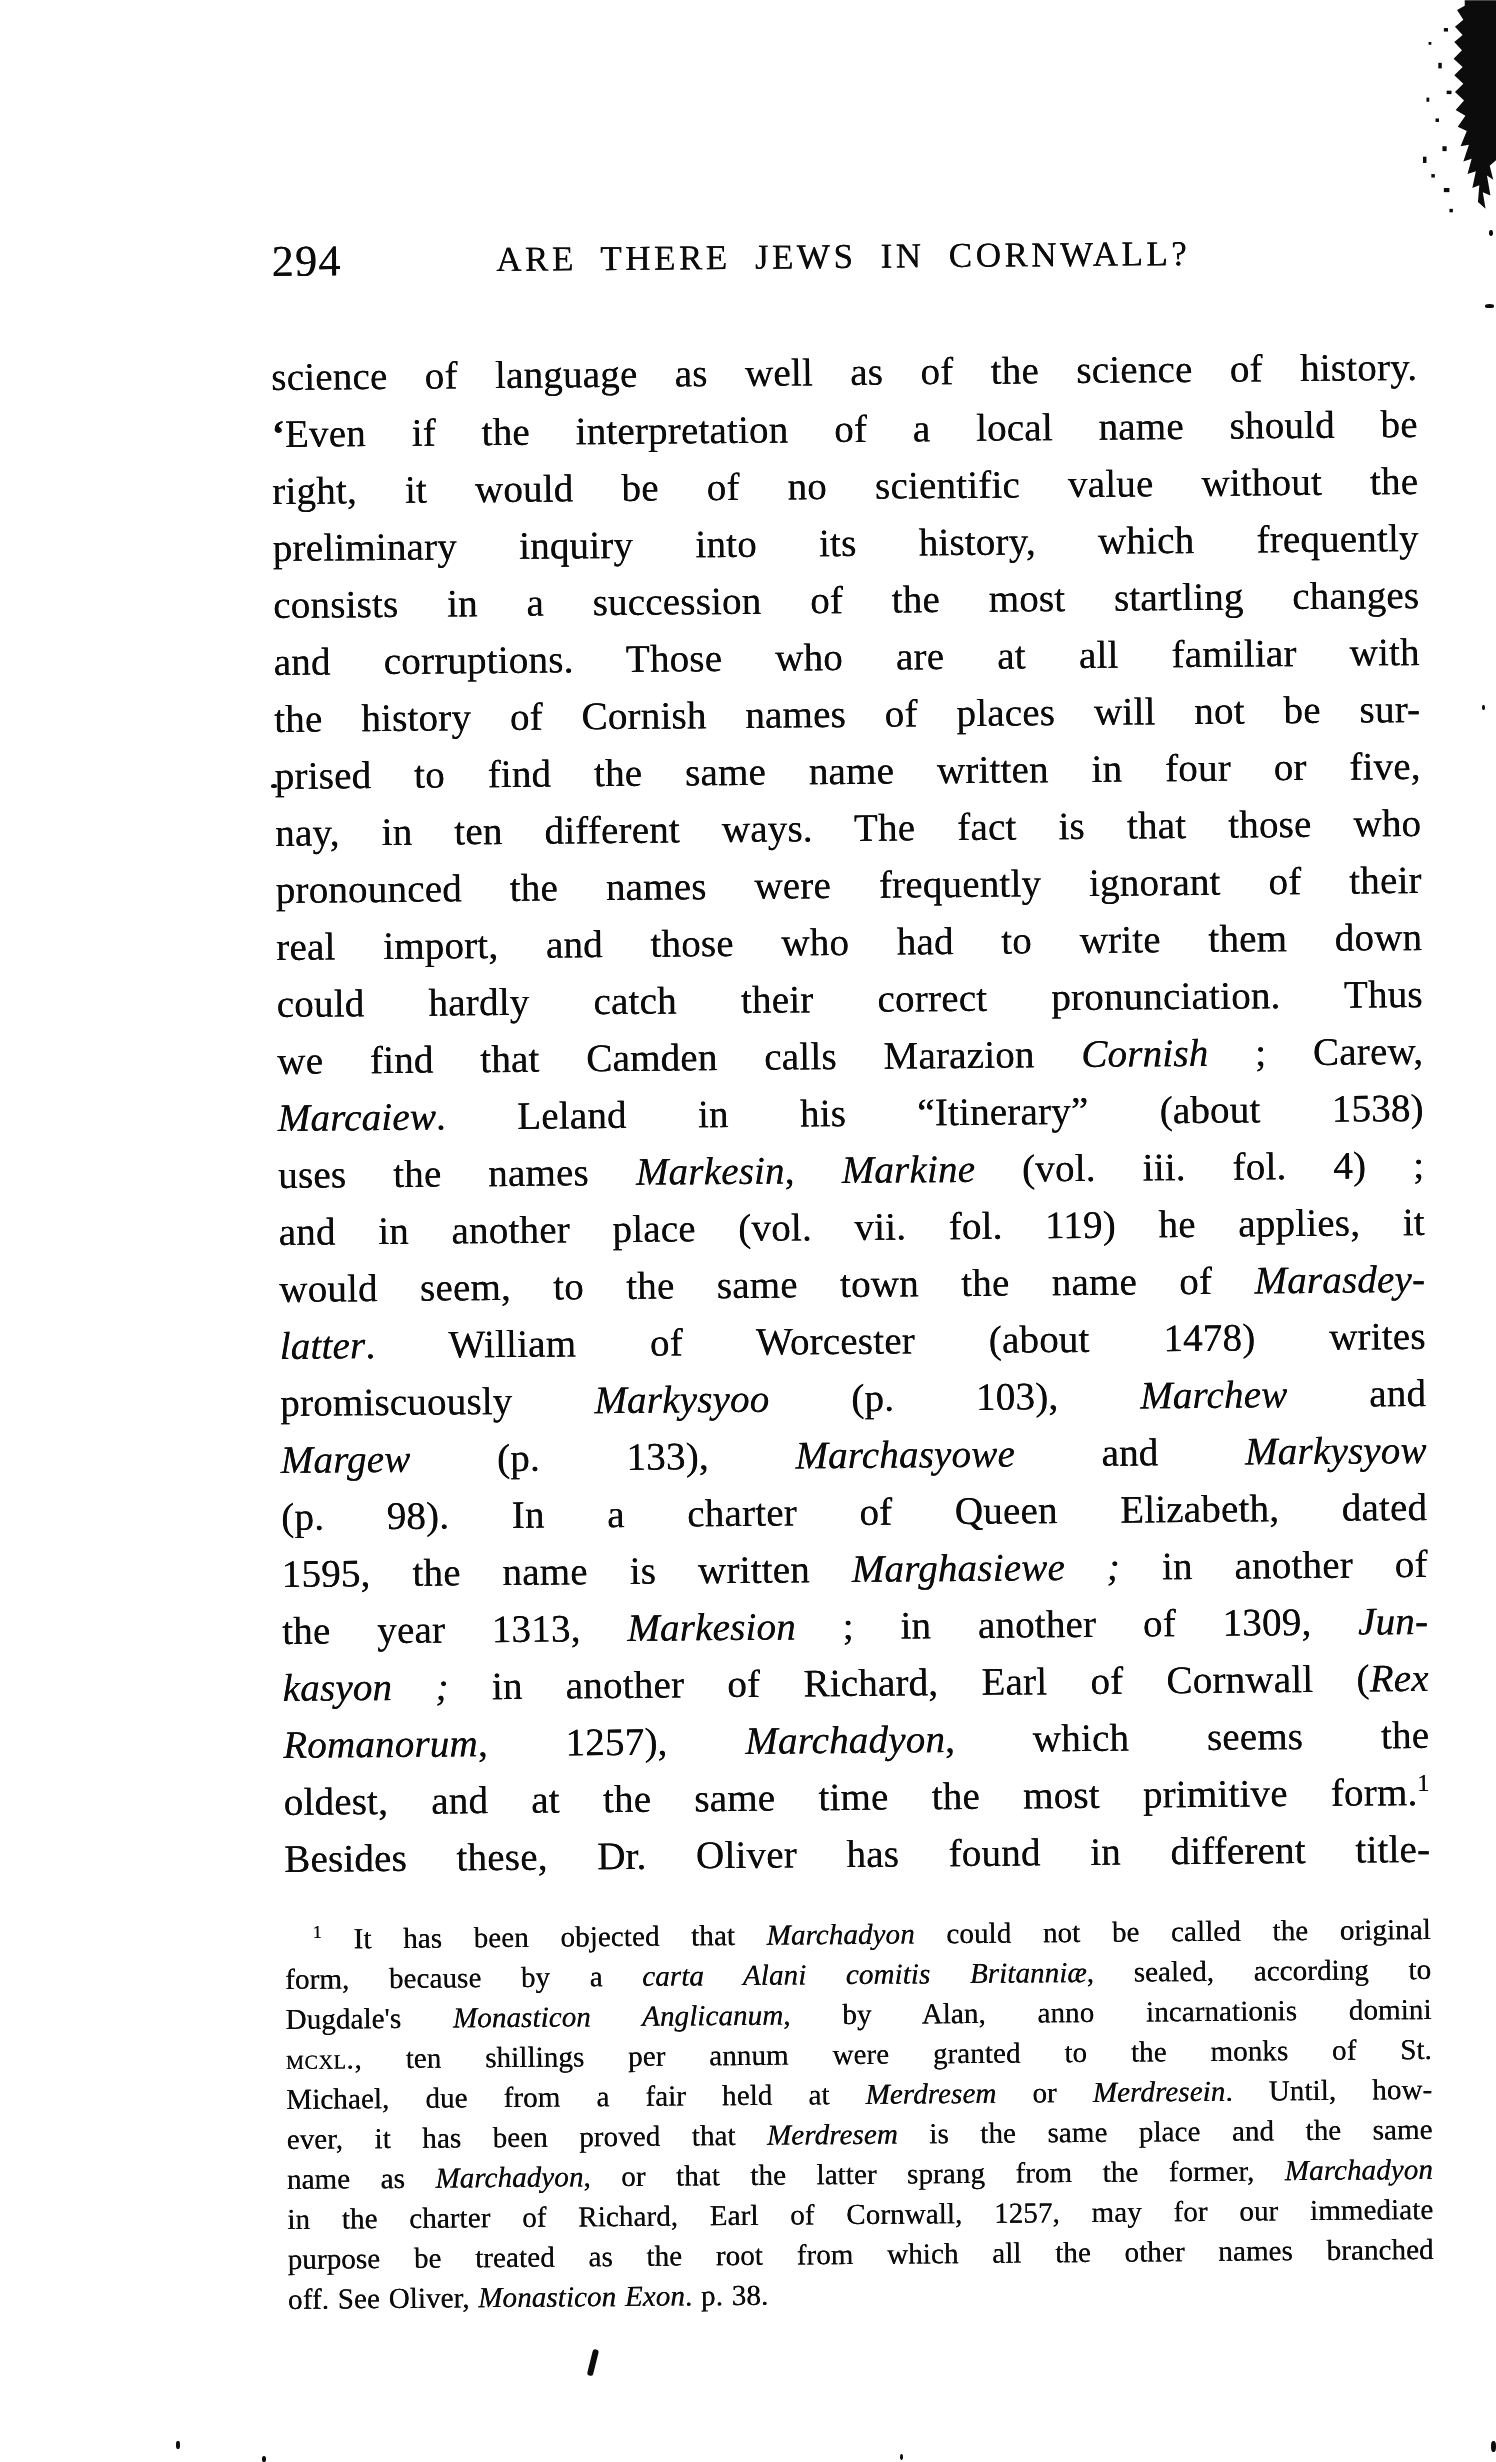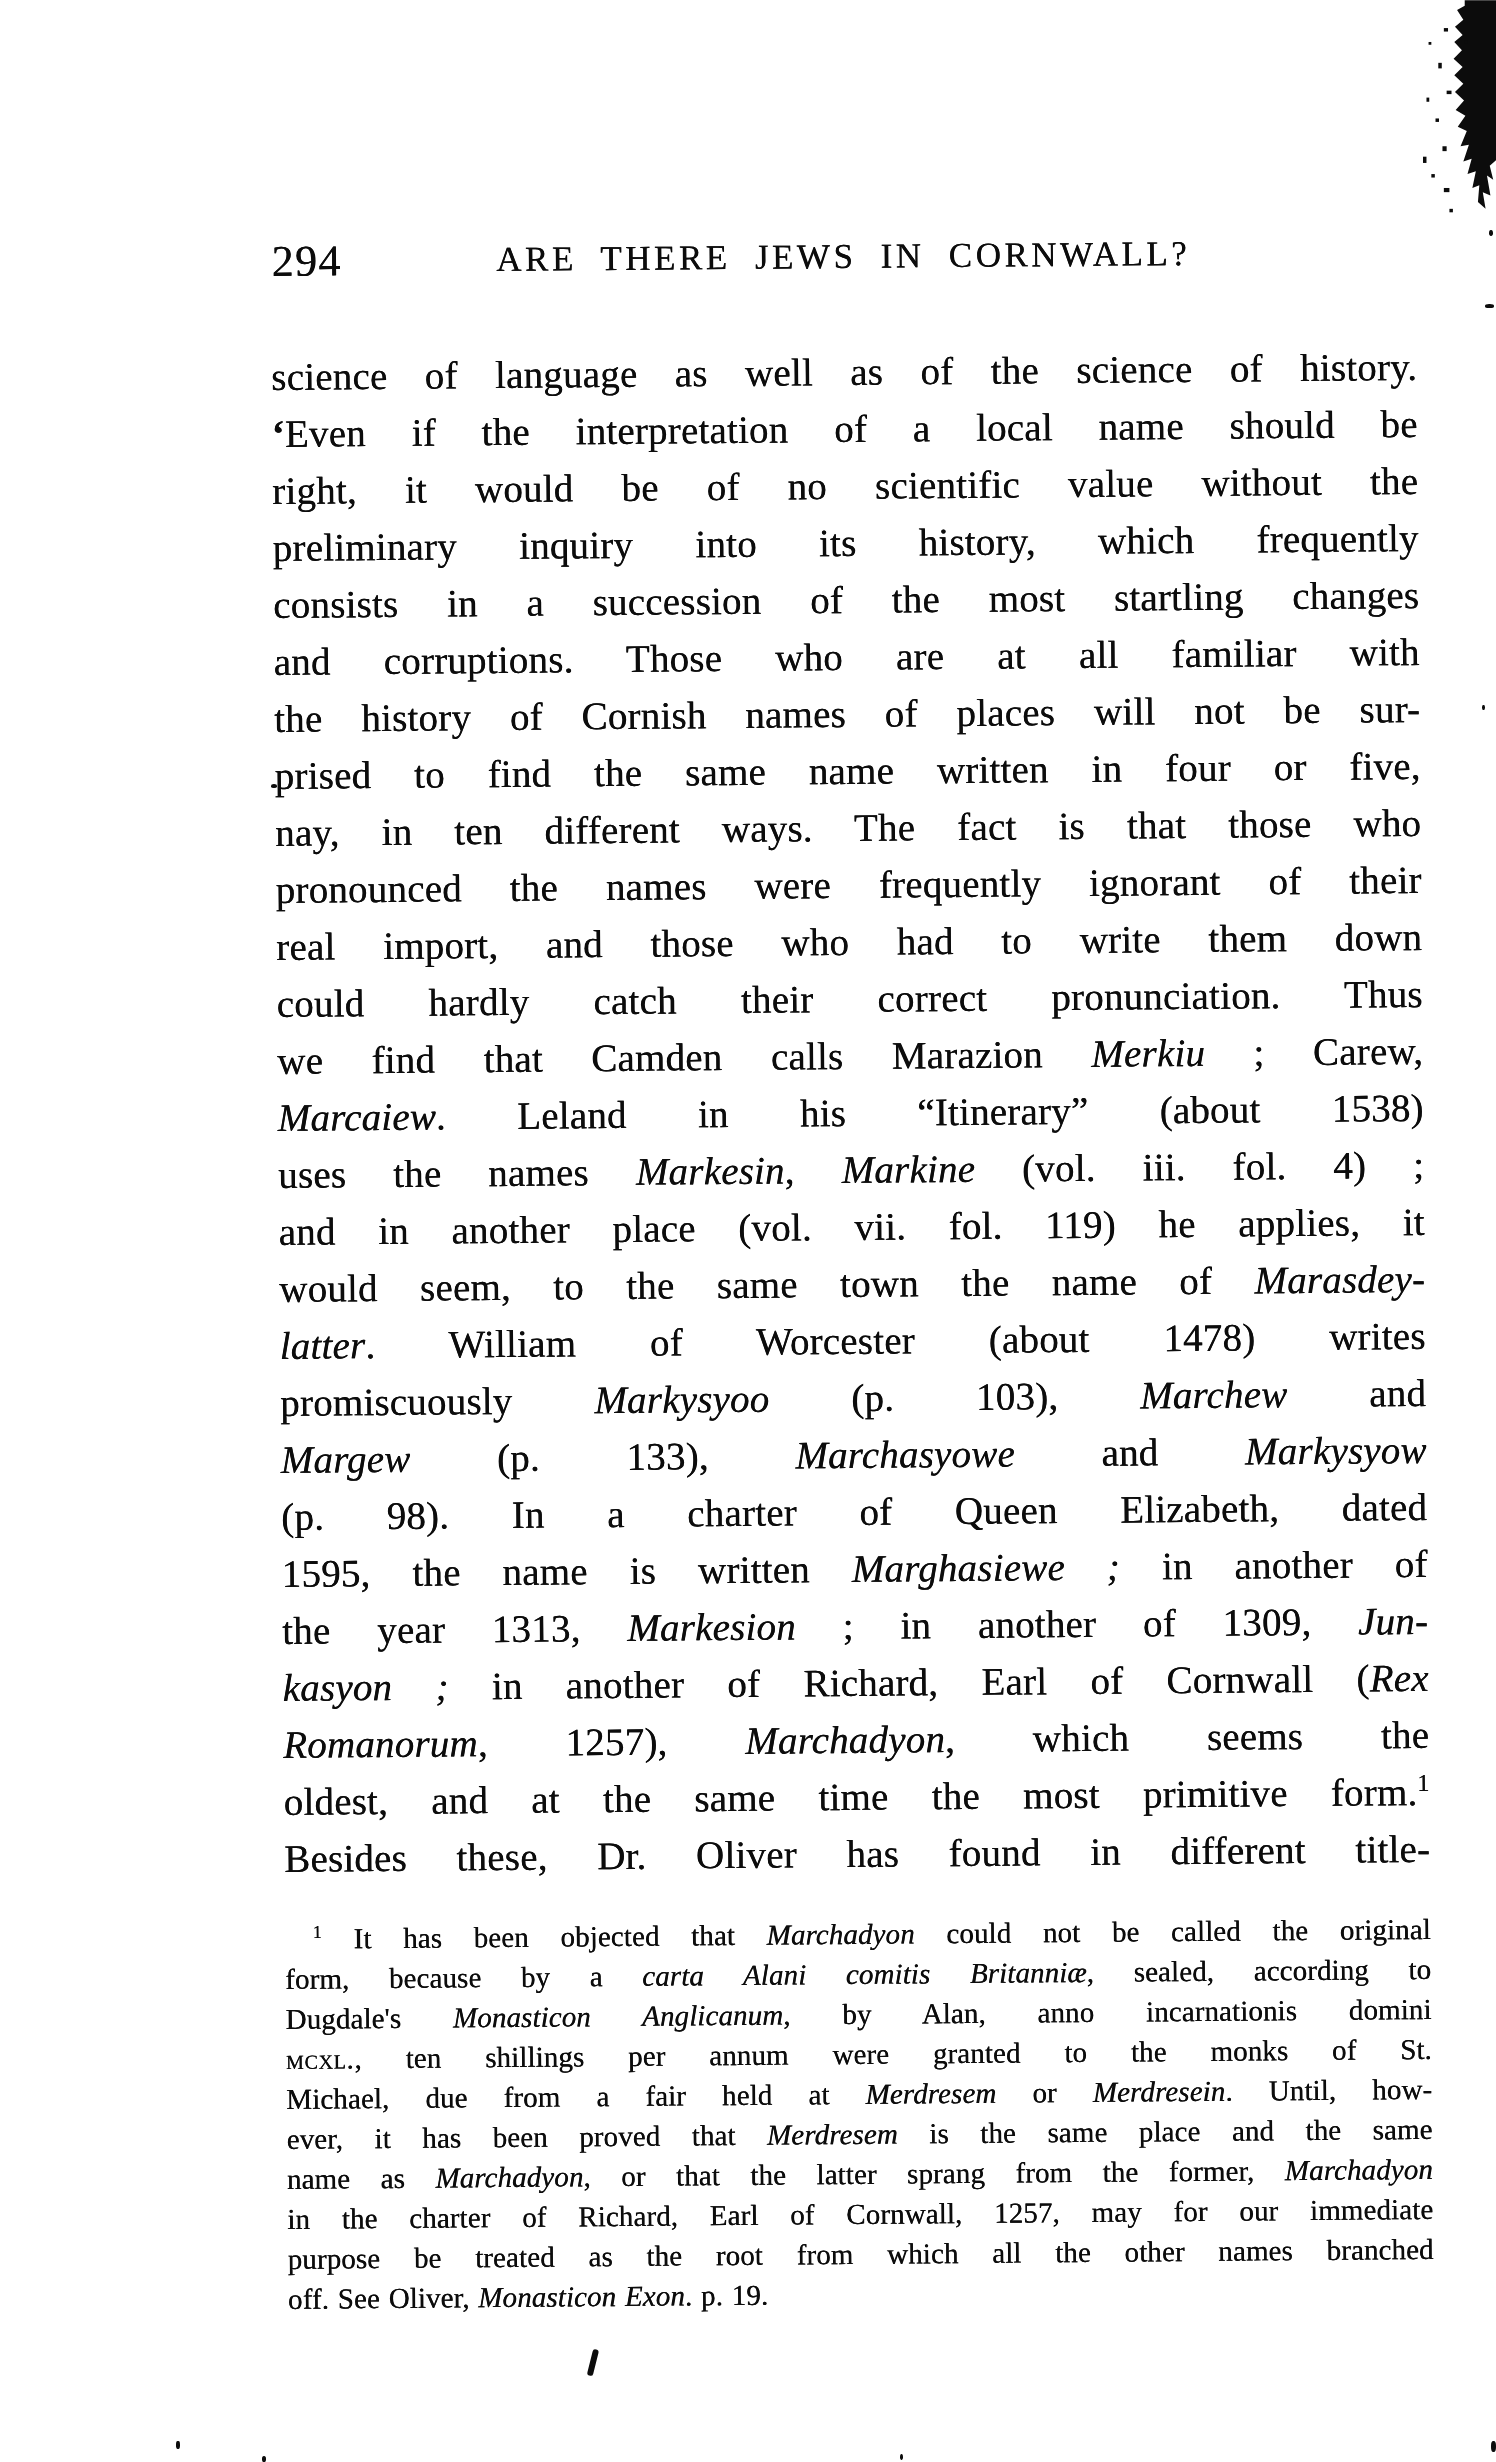--- a/index.html
+++ b/index.html
@@ -92,21 +92,21 @@
         <div class="line"><span>right, it would be of no scientific value without the</span></div>
         <div class="line"><span>preliminary inquiry into its history, which frequently</span></div>
         <div class="line"><span>consists in a succession of the most startling changes</span></div>
         <div class="line"><span>and corruptions.  Those who are at all familiar with</span></div>
         <div class="line"><span>the history of Cornish names of places will not be sur-</span></div>
         <div class="line"><span>prised to find the same name written in four or five,</span></div>
         <div class="line"><span>nay, in ten different ways.  The fact is that those who</span></div>
         <div class="line"><span>pronounced the names were frequently ignorant of their</span></div>
         <div class="line"><span>real import, and those who had to write them down</span></div>
         <div class="line"><span>could hardly catch their correct pronunciation.  Thus</span></div>
-        <div class="line"><span>we find that Camden calls Marazion </span><span class="it">Merkiu</span><span> ; Carew,</span></div>
+        <div class="line"><span>we find that Camden calls Marazion </span><span class="it">Cornish</span><span> ; Carew,</span></div>
         <div class="line"><span class="it">Marcaiew</span><span>.  Leland in his “Itinerary” (about 1538)</span></div>
         <div class="line"><span>uses the names </span><span class="it">Markesin</span><span>, </span><span class="it">Markine</span><span> (vol. iii. fol. 4) ;</span></div>
         <div class="line"><span>and in another place (vol. vii. fol. 119) he applies, it</span></div>
         <div class="line"><span>would seem, to the same town the name of </span><span class="it">Marasdey-</span></div>
         <div class="line"><span class="it">latter</span><span>.  William of Worcester (about 1478) writes</span></div>
         <div class="line"><span>promiscuously </span><span class="it">Markysyoo</span><span> (p. 103), </span><span class="it">Marchew</span><span> and</span></div>
         <div class="line"><span class="it">Margew</span><span> (p. 133), </span><span class="it">Marchasyowe</span><span> and </span><span class="it">Markysyow</span></div>
         <div class="line"><span>(p. 98).  In a charter of Queen Elizabeth, dated</span></div>
         <div class="line"><span>1595, the name is written </span><span class="it">Marghasiewe ;</span><span> in another of</span></div>
         <div class="line"><span>the year 1313, </span><span class="it">Markesion</span><span> ; in another of 1309, </span><span class="it">Jun-</span></div>
@@ -118,21 +118,21 @@
     <div class="footnote" id="footnote">
         <div class="fline indent"><span class="sup">1</span><span> It has been objected that </span><span class="it">Marchadyon</span><span> could not be called the original</span></div>
         <div class="fline"><span>form, because by a </span><span class="it">carta Alani comitis Britanniæ</span><span>, sealed, according to</span></div>
         <div class="fline"><span>Dugdale's </span><span class="it">Monasticon Anglicanum</span><span>, by Alan, anno incarnationis domini</span></div>
         <div class="fline"><span class="sc">mcxl.</span><span>, ten shillings per annum were granted to the monks of St.</span></div>
         <div class="fline"><span>Michael, due from a fair held at </span><span class="it">Merdresem</span><span> or </span><span class="it">Merdresein</span><span>.  Until, how-</span></div>
         <div class="fline"><span>ever, it has been proved that </span><span class="it">Merdresem</span><span> is the same place and the same</span></div>
         <div class="fline"><span>name as </span><span class="it">Marchadyon</span><span>, or that the latter sprang from the former, </span><span class="it">Marchadyon</span></div>
         <div class="fline"><span>in the charter of Richard, Earl of Cornwall, 1257, may for our immediate</span></div>
         <div class="fline"><span>purpose be treated as the root from which all the other names branched</span></div>
-        <div class="fline nojust"><span>off.  See Oliver, </span><span class="it">Monasticon Exon</span><span>. p. 19.</span></div>
+        <div class="fline nojust"><span>off.  See Oliver, </span><span class="it">Monasticon Exon</span><span>. p. 38.</span></div>
       </div>
   </div>
 
   <div class="speck sp-slash"></div>
   <div class="speck sp-1"></div>
   <div class="speck sp-2"></div>
   <div class="speck sp-3"></div>
   <div class="speck sp-4"></div>
   <div class="speck sp-5"></div>
   <div class="speck sp-6"></div>

